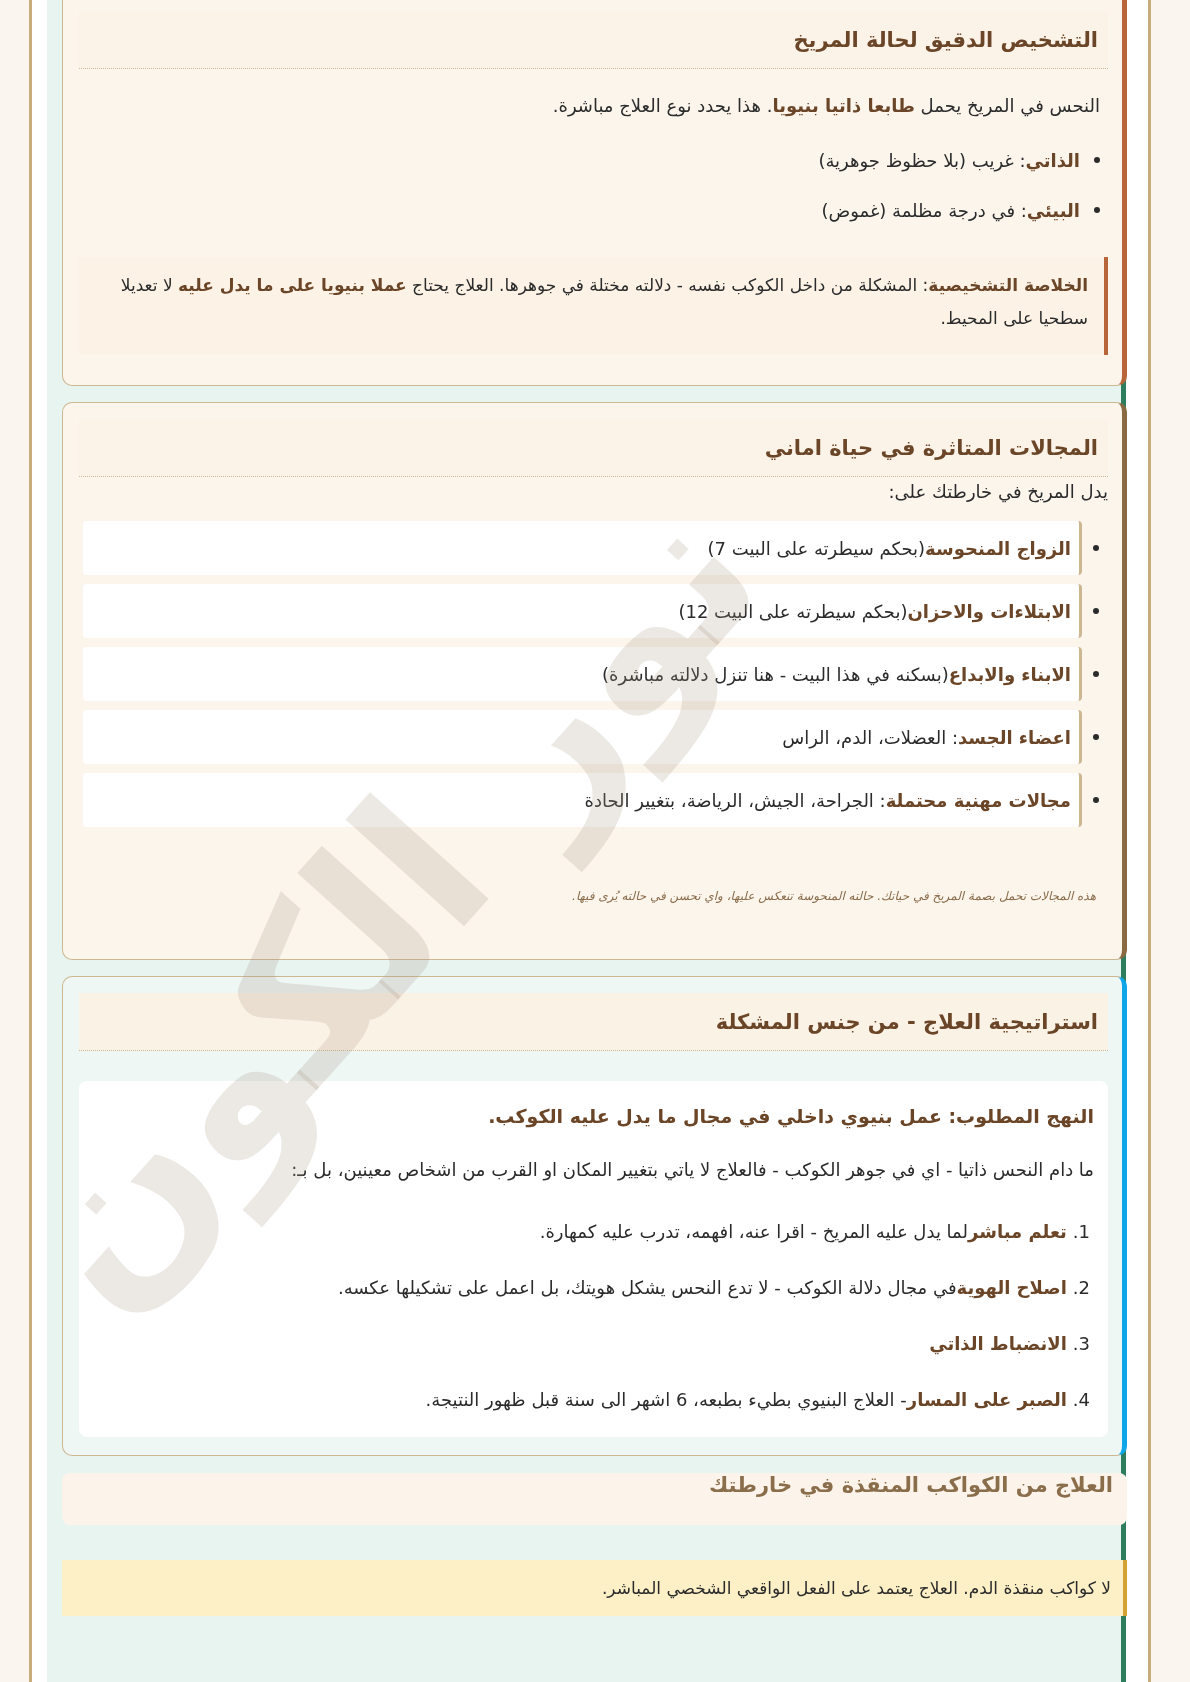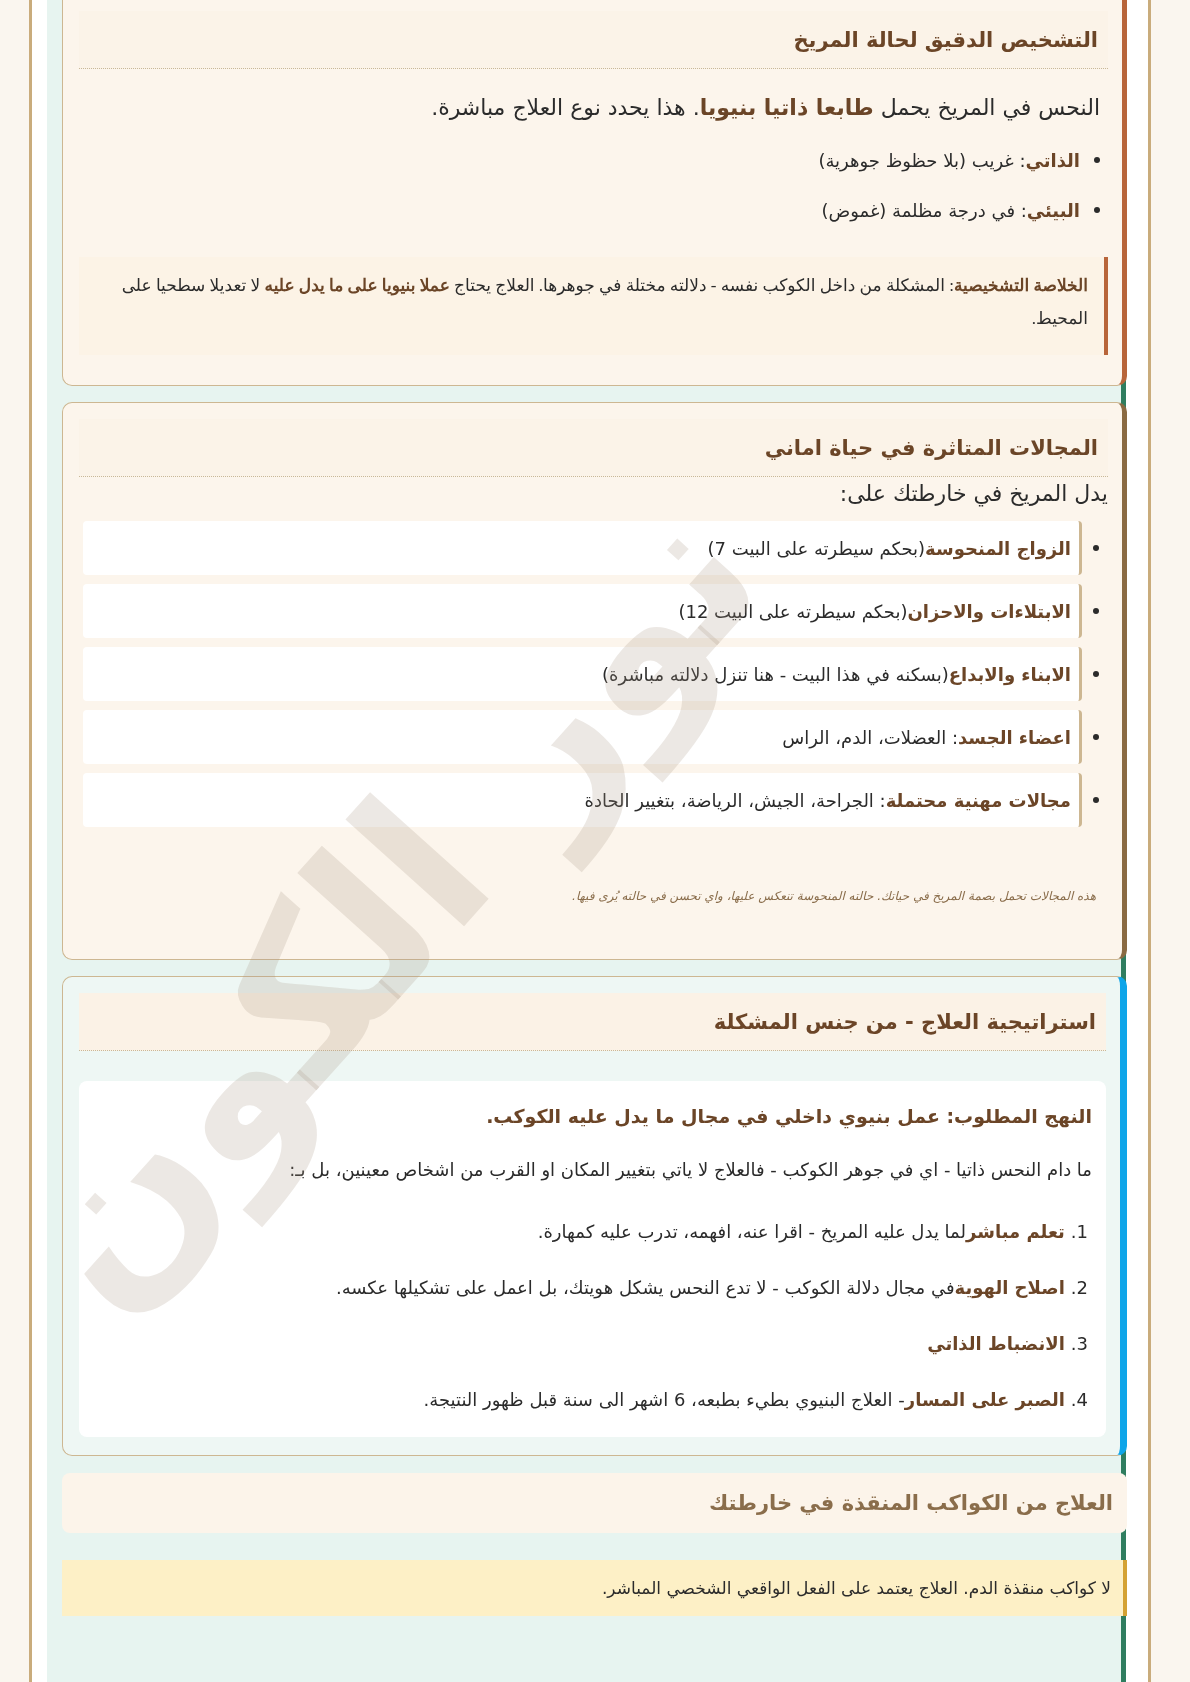--- a/index.html
+++ b/index.html
@@ -29,21 +29,21 @@
     position: absolute;
     left: 62px;
     width: 1065px;
     background: #fcf5ec;
     border: 1.5px solid #cdb792;
     border-radius: 10px;
     direction: rtl;
   }
   .card.c1 { top: -14px; height: 400px; border-right: 5px solid #b8653a; }
   .card.c2 { top: 402px; height: 558px; border-right: 5px solid #8a6a42; }
-  .card.c3 { top: 976px; height: 480px; border-right: 7px solid #0ea5e9; background: #eef7f4; }
+  .card.c3 { top: 976px; height: 480px; border-right: 5px solid #0ea5e9; background: #eef7f4; }
 
   .card-head {
     position: absolute;
     right: 14px; left: 16px;
     top: 16px; height: 58px;
     background: #fbf3e8;
     border-bottom: 1.5px dotted #c8b898;
     display: flex; align-items: center;
     padding-right: 10px;
   }
@@ -51,21 +51,21 @@
   .card-title {
     font-size: 21px;
     font-weight: bold;
     color: #6b4527;
   }
   .c1 .card-head { top: 24px; }
 
   .para {
     position: absolute;
     right: 22px;
-    font-size: 22px;
+    font-size: 18px;
     color: #2b2b2b;
     white-space: nowrap;
   }
   .hl { color: #6b4527; font-weight: bold; }
   .bullets { position: absolute; right: 22px; list-style: none; }
   .bullets li {
     font-size: 18px; height: 50px; display: flex; align-items: center; white-space: nowrap;
   }
   .dot {
     display: inline-block; width: 6px; height: 6px; border-radius: 50%;
@@ -74,21 +74,20 @@
   .summary {
     position: absolute;
     right: 14px; left: 16px;
     top: 270px; height: 98px;
     background: #fcf3e6;
     border-right: 4px solid #b8653a;
     padding: 12px 16px 0 20px;
     font-size: 17px;
     line-height: 33px;
     color: #2b2b2b;
-    font-family: Liberation Serif, serif;
   }
   .summary .hl { color: #6b4527; }
   .area-row {
     position: absolute;
     right: 12px; left: 20px;
     height: 54px;
     display: flex; align-items: center;
   }
   .area-box {
     flex: 1;
@@ -126,25 +125,25 @@
     position: absolute; right: 14px; top: 78px;
     font-size: 18px; white-space: nowrap;
   }
   .steps { position: absolute; right: 18px; top: 122px; list-style: none; }
   .steps li { height: 56px; display: flex; align-items: center; font-size: 18px; white-space: nowrap; }
   .steps .num { margin-left: 6px; }
 
   .section4 {
     position: absolute;
     left: 62px; width: 1065px;
-    top: 1473px; height: 60px;
+    top: 1473px; height: 52px;
     background: #fcf4ea;
     border-radius: 8px;
     direction: rtl;
-    display: flex; align-items: center;
+    display: flex; 
     padding-right: 14px;
   }
   .section4 .card-title { color: #8a6d4b; }
   .alert {
     position: absolute;
     left: 62px; width: 1065px;
     top: 1560px; height: 56px;
     background: #fdf0c6;
     border-right: 4px solid #d4a234;
     direction: rtl;

